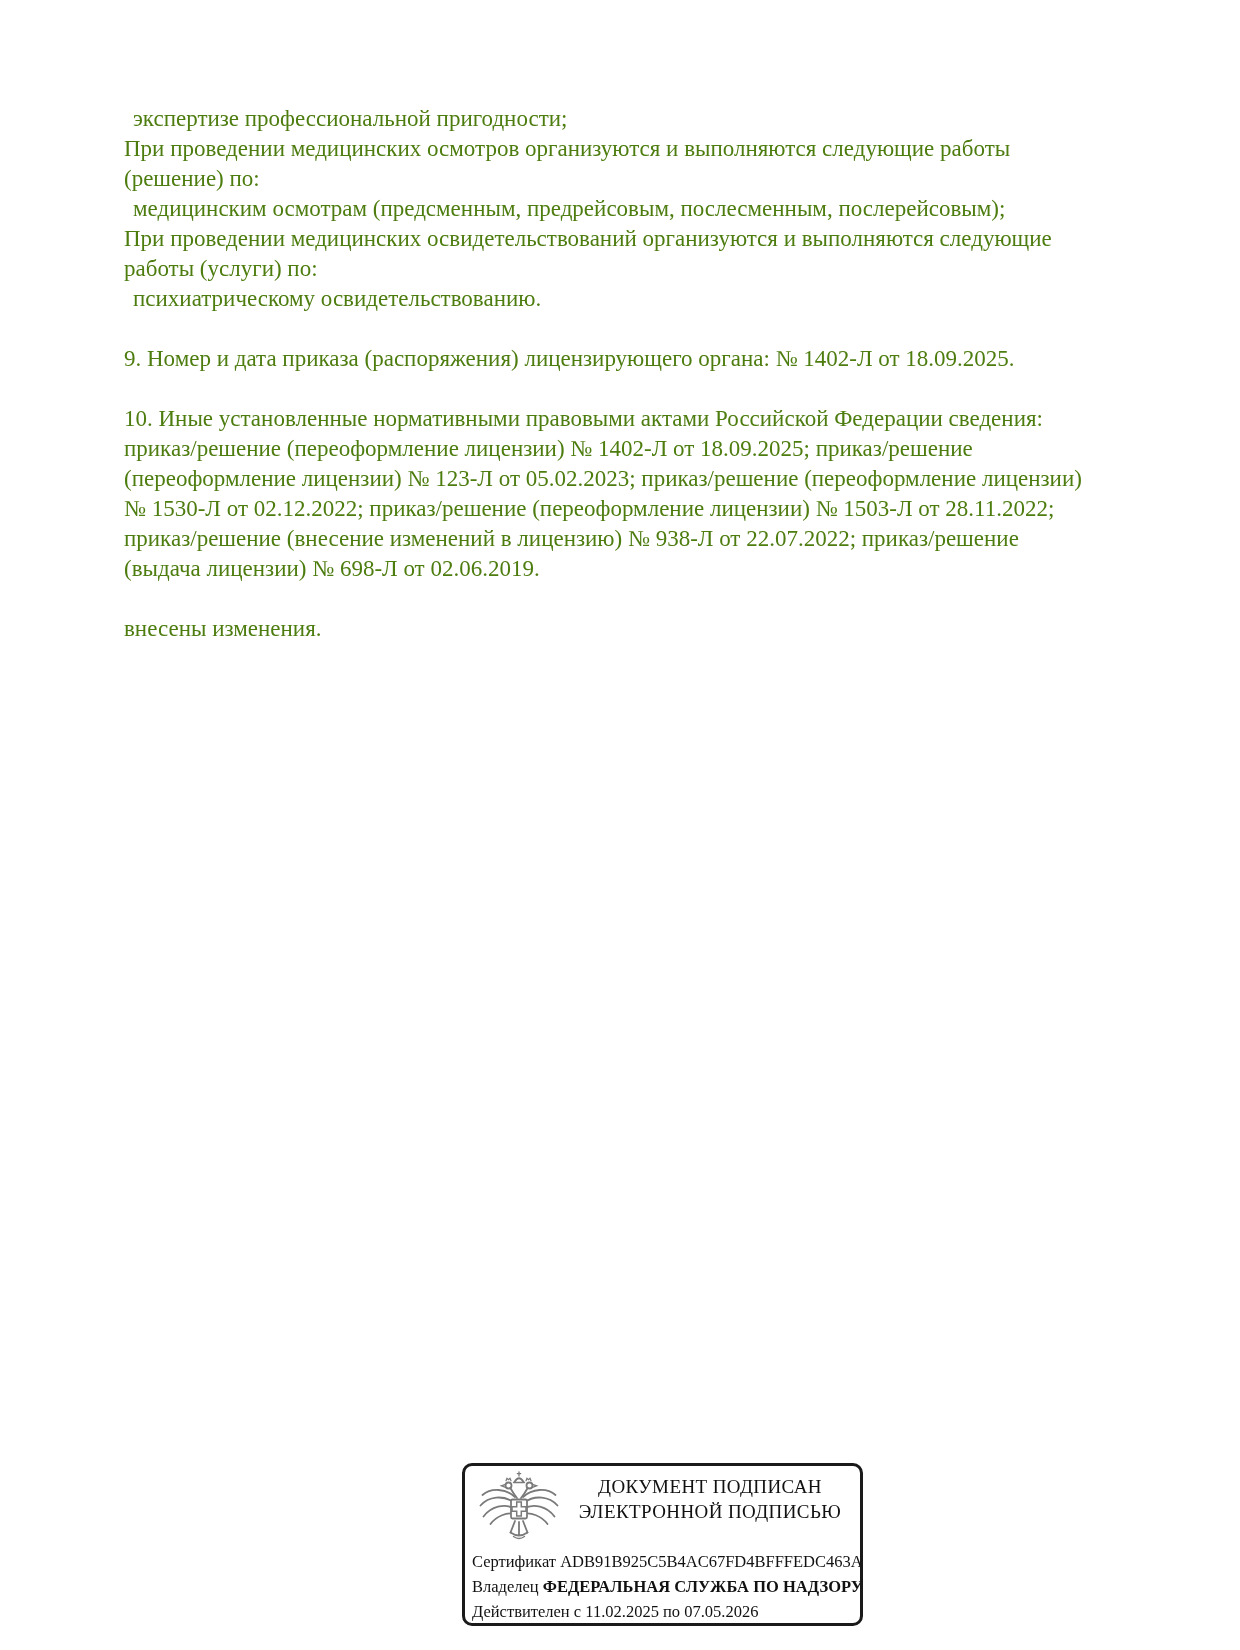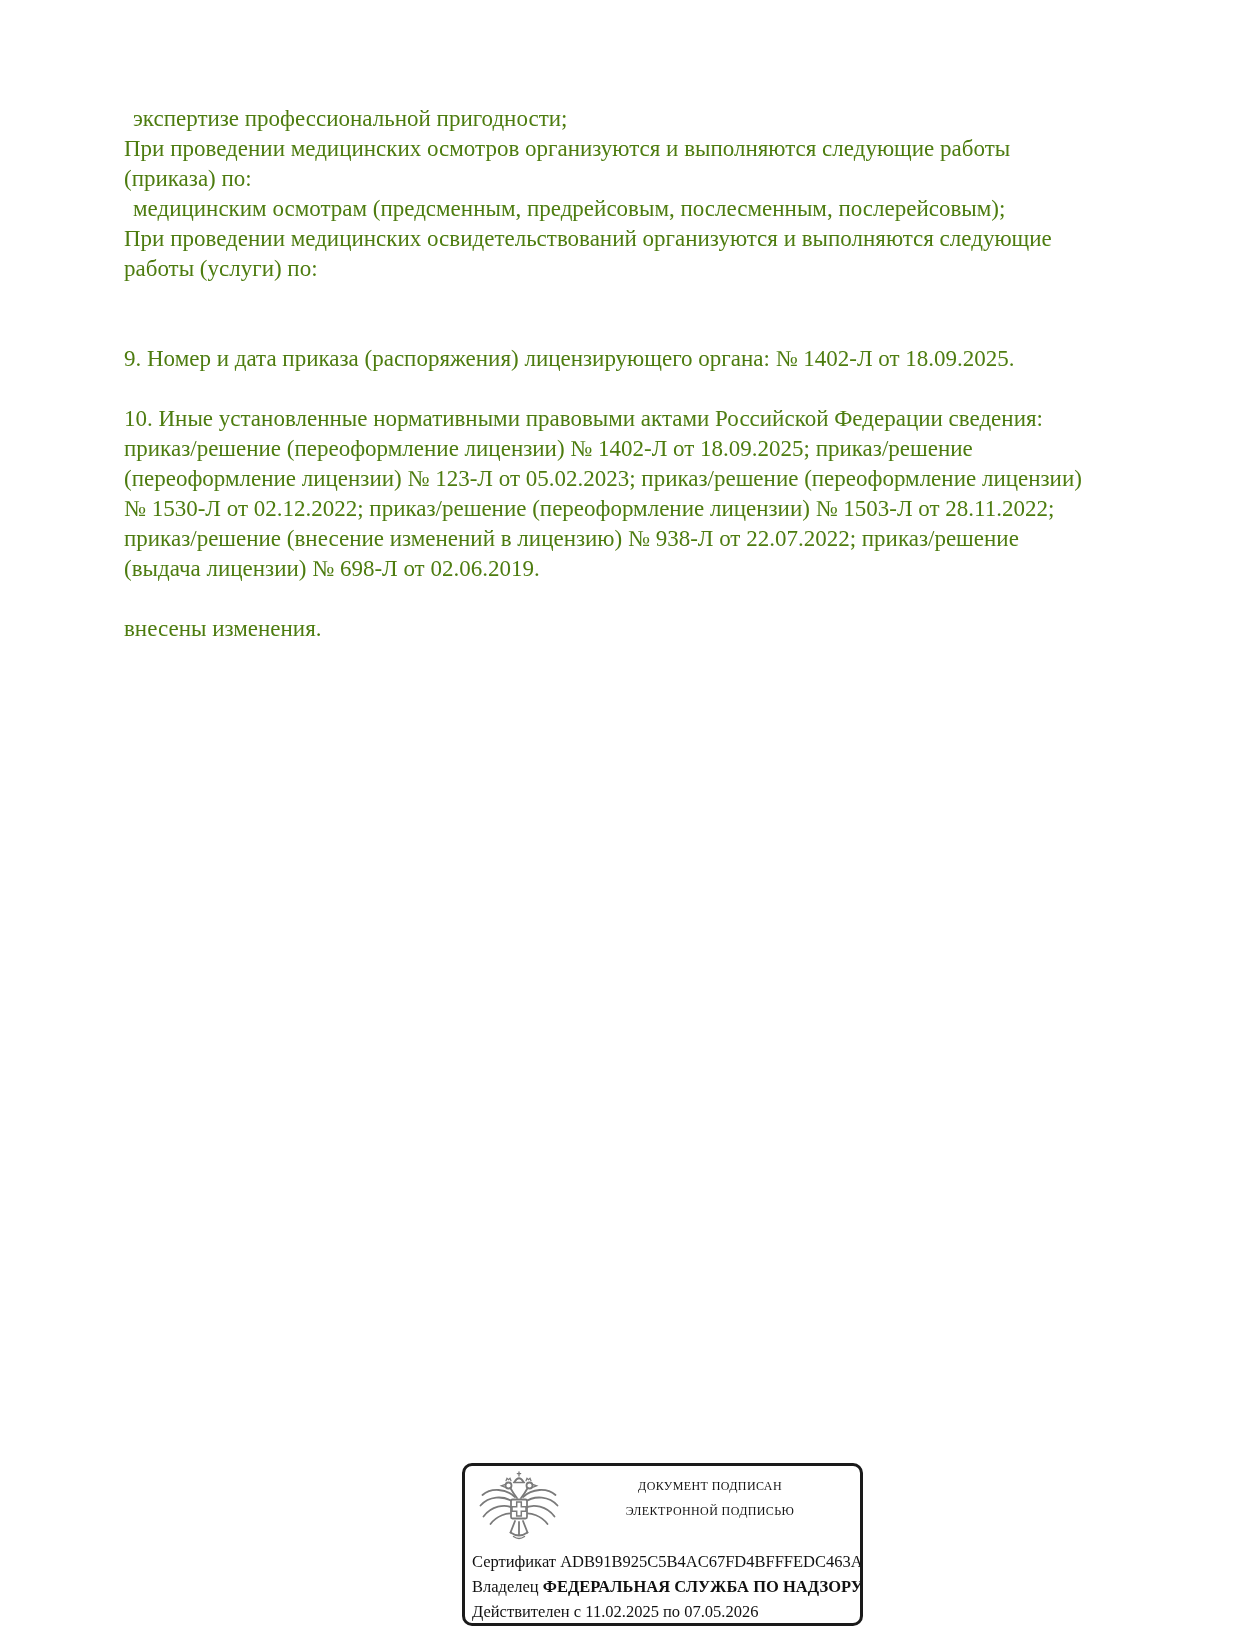--- a/index.html
+++ b/index.html
@@ -53,44 +53,45 @@
   .emblem {
     flex: 0 0 auto;
     width: 82px;
     height: 73px;
     margin: 5px 0 0 13px;
   }
   .stamp-title {
     flex: 1 1 auto;
     margin-top: 8px;
     text-align: center;
-    font-size: 12px;
+    font-size: 19px;
     line-height: 25px;
     letter-spacing: 0.4px;
   }
   .stamp-info {
     margin: 5px 0 0 7px;
     font-size: 16.5px;
     line-height: 25px;
     white-space: nowrap;
   }
   .stamp-info .owner-value { font-weight: bold; }
 </style>
 </head>
 <body>
 
 <main class="page">
 
   <section class="textblock block-works">
     <div class="line indent">экспертизе профессиональной пригодности;</div>
     <div class="line">При проведении медицинских осмотров организуются и выполняются следующие работы</div>
-    <div class="line">(приказа) по:</div>
+    <div class="line">(решение) по:</div>
     <div class="line indent">медицинским осмотрам (предсменным, предрейсовым, послесменным, послерейсовым);</div>
     <div class="line">При проведении медицинских освидетельствований организуются и выполняются следующие</div>
     <div class="line">работы (услуги) по:</div>
+    <div class="line indent">психиатрическому освидетельствованию.</div>
   </section>
 
   <section class="textblock block-item9">
     <div class="line">9. Номер и дата приказа (распоряжения) лицензирующего органа: № 1402-Л от 18.09.2025.</div>
   </section>
 
   <section class="textblock block-item10">
     <div class="line">10. Иные установленные нормативными правовыми актами Российской Федерации сведения:</div>
     <div class="line">приказ/решение (переоформление лицензии) № 1402-Л от 18.09.2025; приказ/решение</div>
     <div class="line">(переоформление лицензии) № 123-Л от 05.02.2023; приказ/решение (переоформление лицензии)</div>

